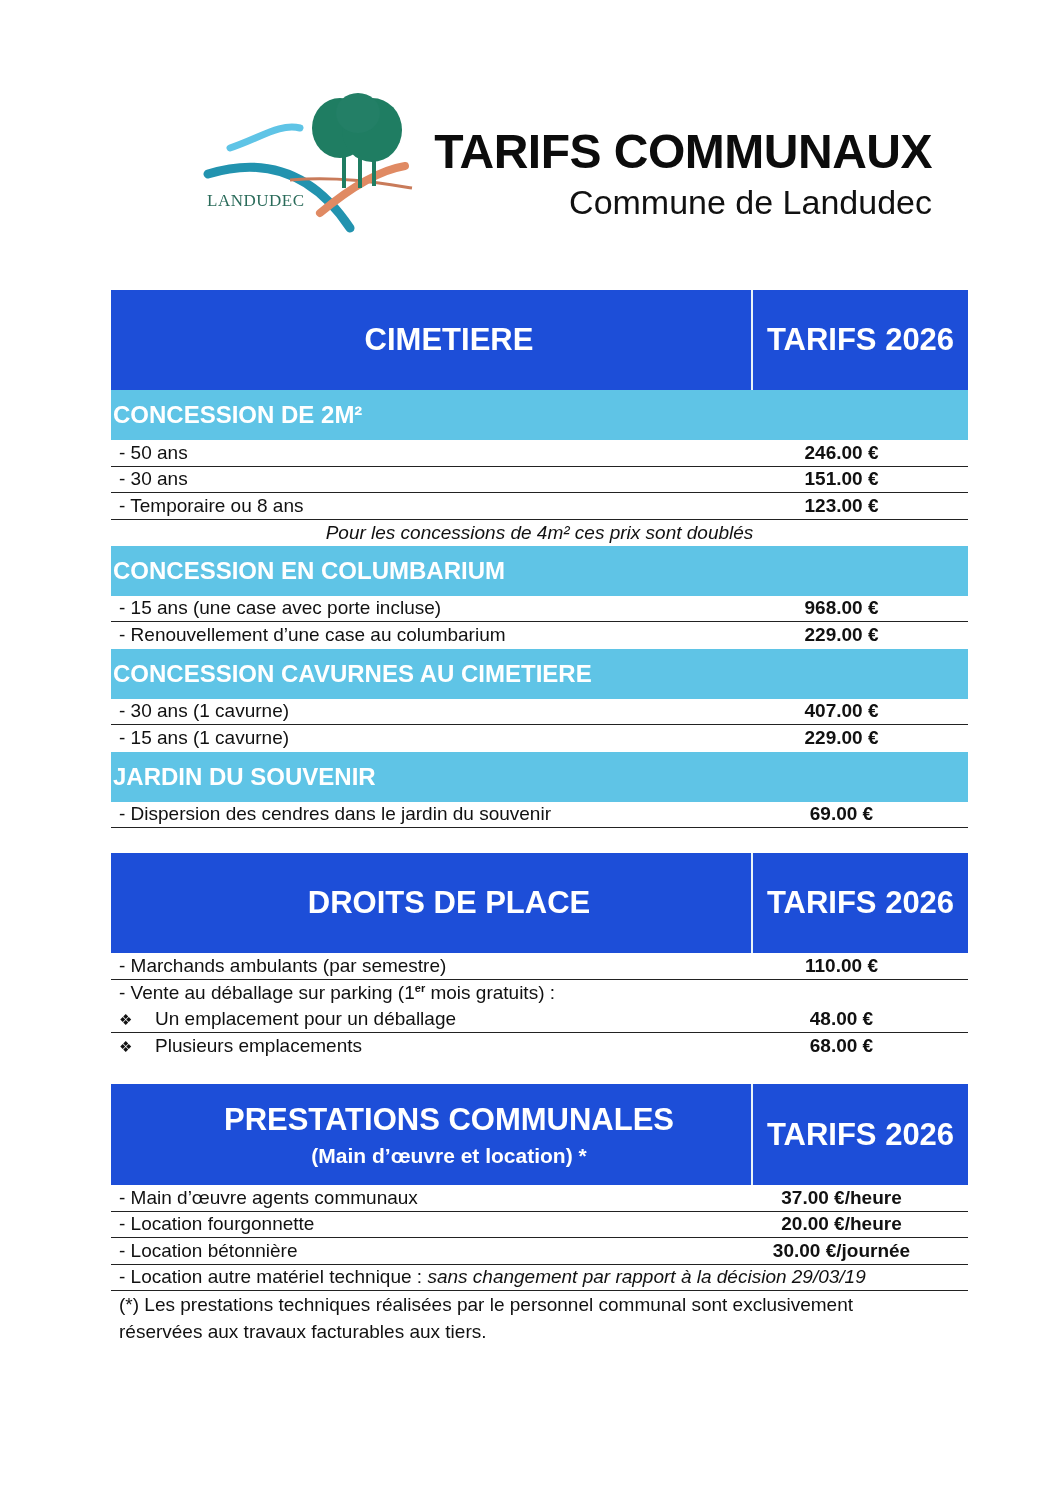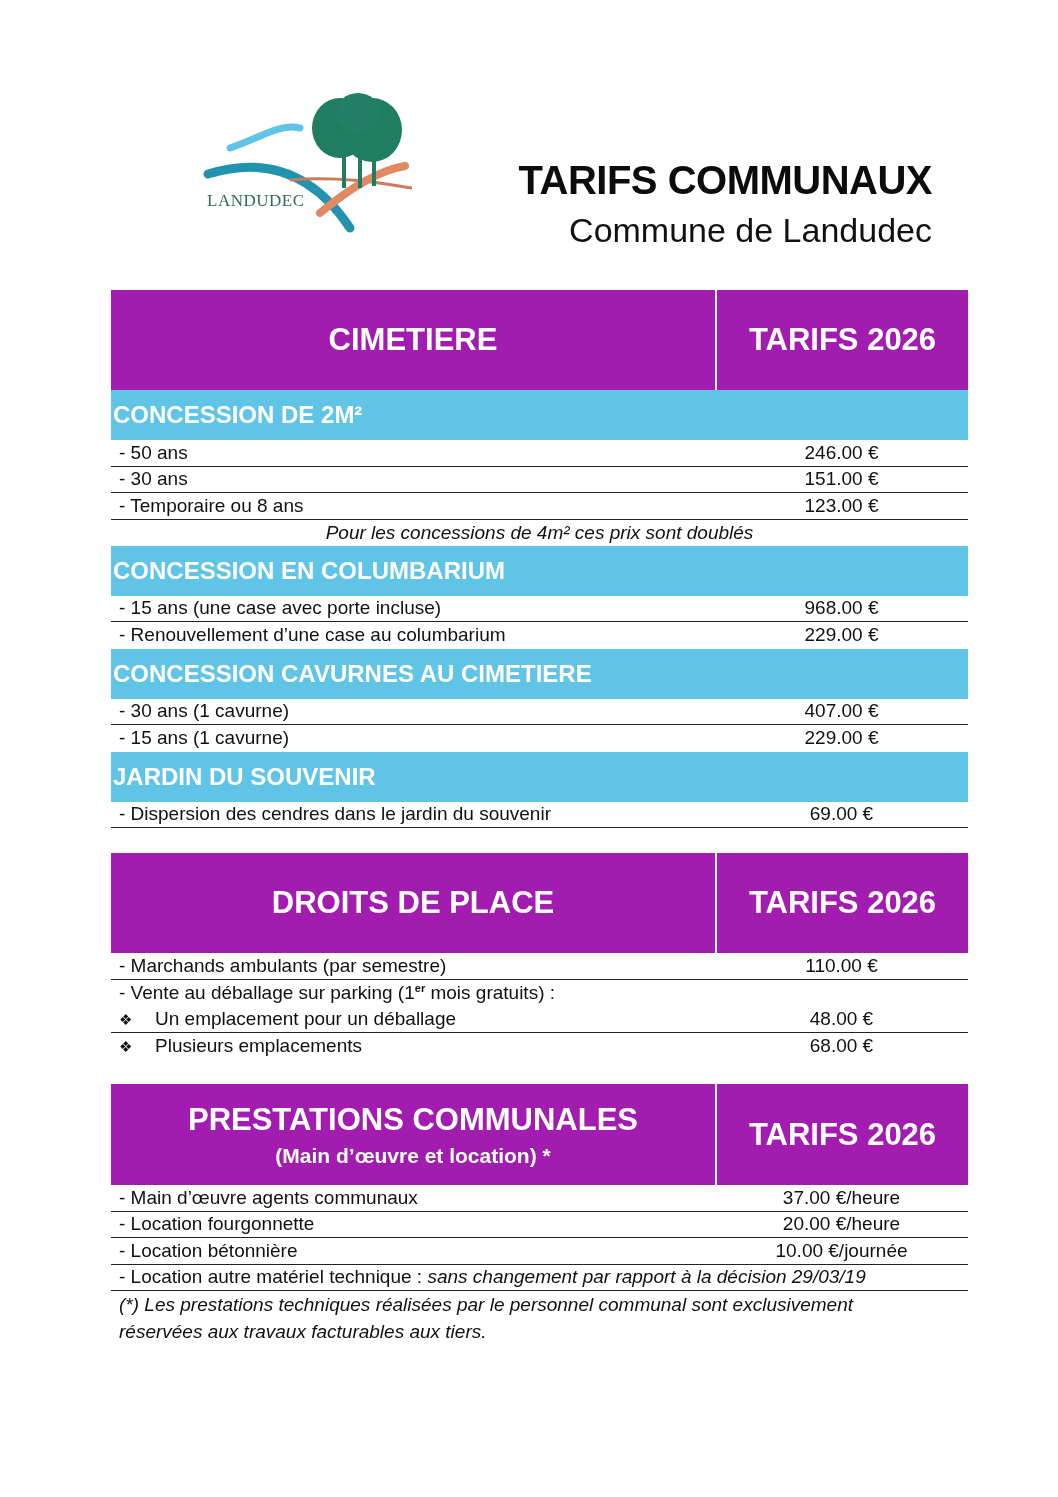--- a/index.html
+++ b/index.html
@@ -1,39 +1,39 @@
 <!DOCTYPE html>
 <html><head>
 <meta charset="utf-8">
 <style>
   html, body { margin: 0; padding: 0; background: #ffffff; }
   body { width: 1058px; height: 1497px; position: relative; overflow: hidden;
          font-family: "Liberation Sans", "DejaVu Sans", sans-serif; color: #111; }
   .logo { position: absolute; left: 200px; top: 88px; width: 220px; height: 150px; }
   .title-block { position: absolute; right: 126px; top: 128px; text-align: right; }
-  .title-main { font-size: 40px; font-weight: bold; letter-spacing: -0.5px; line-height: 48px; color: #0c0c0c; margin-top: 28px; }
+  .title-main { font-size: 48px; font-weight: bold; letter-spacing: -0.5px; line-height: 48px; color: #0c0c0c; }
   .title-sub { font-size: 34px; line-height: 44px; margin-top: 4px; color: #111; }
 
   .tbl { position: absolute; left: 111px; width: 857px; }
-  .head { display: flex; background: #a21caf; color: #fff; font-weight: bold; }
+  .head { display: flex; background: #1d4ed8; color: #fff; font-weight: bold; padding-left: 36px; }
   .head .c1 { width: 604px; display: flex; flex-direction: column; align-items: center; justify-content: center; font-size: 31px; border-right: 2px solid #e9f4f7; }
   .head .c2 { flex: 1; display: flex; align-items: center; justify-content: center; font-size: 31px; }
   .head .sub { font-size: 21px; margin-top: 6px; }
 
   .sect { background: #5fc4e6; color: #fff; font-weight: bold; font-size: 24px;
           height: 50px; display: flex; align-items: center; padding-left: 2px; box-sizing: border-box; }
   .row { display: flex; height: 26.5px; align-items: center; font-size: 19px; border-bottom: 1.5px solid #222; box-sizing: border-box; }
   .row.nob { border-bottom: none; }
   .row .lbl { width: 604px; padding-left: 8px; box-sizing: border-box; white-space: nowrap; }
-  .row .val { flex: 1; text-align: center; font-weight: normal; white-space: nowrap; }
+  .row .val { flex: 1; text-align: center; font-weight: bold; white-space: nowrap; }
   .row.full .lbl { width: auto; flex: 1; }
   .note { text-align: center; font-style: italic; font-size: 19px; height: 26px; line-height: 26px; }
   .bullet { display: inline-block; width: 36px; font-size: 15px; }
   sup { font-size: 11px; font-weight: bold; }
-  .foot { font-style: italic; font-size: 19px; line-height: 27px; padding-left: 8px; }
+  .foot { font-size: 19px; line-height: 27px; padding-left: 8px; }
   .ital { font-style: italic; }
 </style>
 </head>
 <body>
 
 <div class="logo">
   <svg width="220" height="150" viewBox="0 0 220 150">
     <path d="M30 60 C60 50, 80 35, 100 40" stroke="#5fc4e6" stroke-width="7" fill="none" stroke-linecap="round"></path>
     <path d="M8 86 C60 70, 110 80, 150 140" stroke="#2293af" stroke-width="9" fill="none" stroke-linecap="round"></path>
     <path d="M90 92 C140 88, 180 95, 212 100" stroke="#c97b5a" stroke-width="3" fill="none"></path>
@@ -134,21 +134,21 @@
   <div class="row">
     <div class="lbl">- Main d’œuvre agents communaux</div>
     <div class="val">37.00 €/heure</div>
   </div>
   <div class="row">
     <div class="lbl">- Location fourgonnette</div>
     <div class="val">20.00 €/heure</div>
   </div>
   <div class="row">
     <div class="lbl">- Location bétonnière</div>
-    <div class="val">10.00 €/journée</div>
+    <div class="val">30.00 €/journée</div>
   </div>
   <div class="row full">
     <div class="lbl"><span>- Location autre matériel technique : </span><span class="ital">sans changement par rapport à la décision 29/03/19</span></div>
   </div>
   <div class="foot">
     <div>(*) Les prestations techniques réalisées par le personnel communal sont exclusivement</div>
     <div>réservées aux travaux facturables aux tiers.</div>
   </div>
 </div>
 

